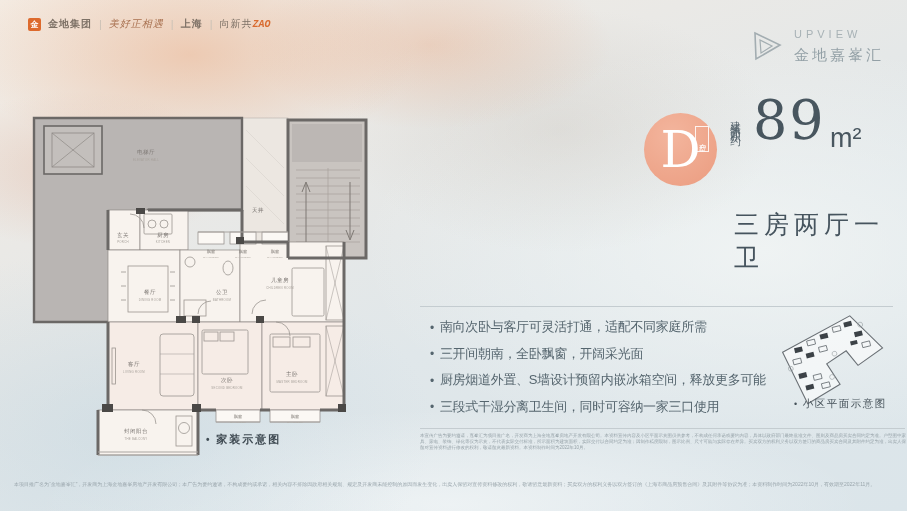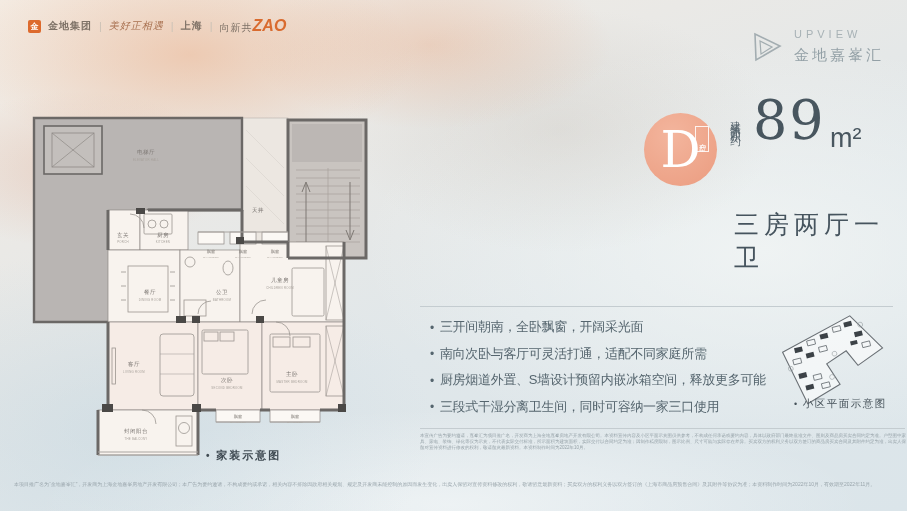--- a/index.html
+++ b/index.html
@@ -22,24 +22,24 @@
   
   #logo-bar { left:28px; top:17px; display:flex; align-items:center; gap:7px;
               font-size:10px; color:#7d7166; }
   #logo-bar .sep { color:#cbc2b6; font-size:11px; }
   #gd-icon { width:13px; height:13px; background:#dd6a2d; border-radius:2px;
              display:flex; align-items:center; justify-content:center;
              color:#fff; font-size:8px; font-weight:bold; }
   .brand-cn { font-weight:bold; letter-spacing:1px; }
   .slogan   { color:#a8704f; font-style:italic; letter-spacing:1px; }
   .campaign { color:#7d7166; letter-spacing:1px; }
-  .campaign b { color:#d96b2f; font-size:16px; font-style:italic; letter-spacing:0; }
-
-  
-  #upview { left:752px; top:28px; display:flex; gap:10px; align-items:center; }
+  .campaign b { color:#d96b2f; font-size:10px; font-style:italic; letter-spacing:0;font-family:Liberation Mono, monospace; }
+
+  
+  #upview { left:752px; top:28px; display:flex; gap:10px; align-items:flex-start; }
   #upview .word { color:#a3aeb2; }
   #upview .en { font-size:11px; letter-spacing:4px; color:#a8b2b6; }
   #upview .cn { font-size:15px; letter-spacing:3px; color:#93a0a6; margin-top:6px; }
 
   
   #unit-badge { left:644px; top:113px; width:73px; height:73px; border-radius:50%;
     background:radial-gradient(circle at 38% 30%, #f3b59d, #eb9c80);
     display:flex; align-items:center; justify-content:center; }
   #unit-letter { font-family:"DejaVu Serif", serif; font-size:50px; color:#fff; line-height:1; }
   #unit-tag { left:695px; top:126px; width:14px; height:26px; border:.5px solid rgba(255,255,255,.85);
@@ -60,21 +60,21 @@
   #features { left:430px; top:314px; width:345px; }
   .feature { display:flex; font-size:13px; letter-spacing:-.3px; color:#55656e;
              height:26.5px; align-items:center; }
   .feature .dot::before { content:"•"; color:#55656e; margin-right:6px; font-size:12px; }
 
   
   #siteplan { left:768px; top:310px; }
   .mini-caption { font-size:10.5px; color:#46525a; letter-spacing:1.5px; }
   .mini-caption::before { content:"• "; font-size:9px; }
   #siteplan-caption { left:794px; top:397px; }
-  #decor-caption { left:206px; top:448px; font-size:11px; color:#3f4a52;
+  #decor-caption { left:206px; top:432px; font-size:11px; color:#3f4a52;
                    letter-spacing:2px; font-weight:bold; }
   #decor-caption::before { content:"• "; font-size:10px; }
 
   
   #disclaimer-block { left:420px; top:433px; width:486px; font-size:4.5px;
     line-height:6px; color:#96a2a8; text-align:justify; }
   #disclaimer-line { left:14px; top:481px; width:880px; font-size:5px;
     color:#9aa6ac; white-space:nowrap; overflow:hidden; }
 
   
@@ -118,25 +118,25 @@
   <div id="unit-tag" class="abs">户型</div>
   <div id="area-label" class="abs">建筑面积约</div>
   <div id="area-value" class="abs">89</div>
   <div id="area-unit" class="abs">m²</div>
   <div id="layout-text" class="abs">三房两厅一卫</div>
 
   <div id="divider-1" class="abs divider"></div>
   <div id="features" class="abs">
     <div class="feature">
         <span class="dot"></span>
-        <span>三开间朝南，全卧飘窗，开阔采光面</span>
+        <span>南向次卧与客厅可灵活打通，适配不同家庭所需</span>
       </div>
     <div class="feature">
         <span class="dot"></span>
-        <span>南向次卧与客厅可灵活打通，适配不同家庭所需</span>
+        <span>三开间朝南，全卧飘窗，开阔采光面</span>
       </div>
     <div class="feature">
         <span class="dot"></span>
         <span>厨房烟道外置、S墙设计预留内嵌冰箱空间，释放更多可能</span>
       </div>
     <div class="feature">
         <span class="dot"></span>
         <span>三段式干湿分离卫生间，同时可容纳一家三口使用</span>
       </div>
   </div>

